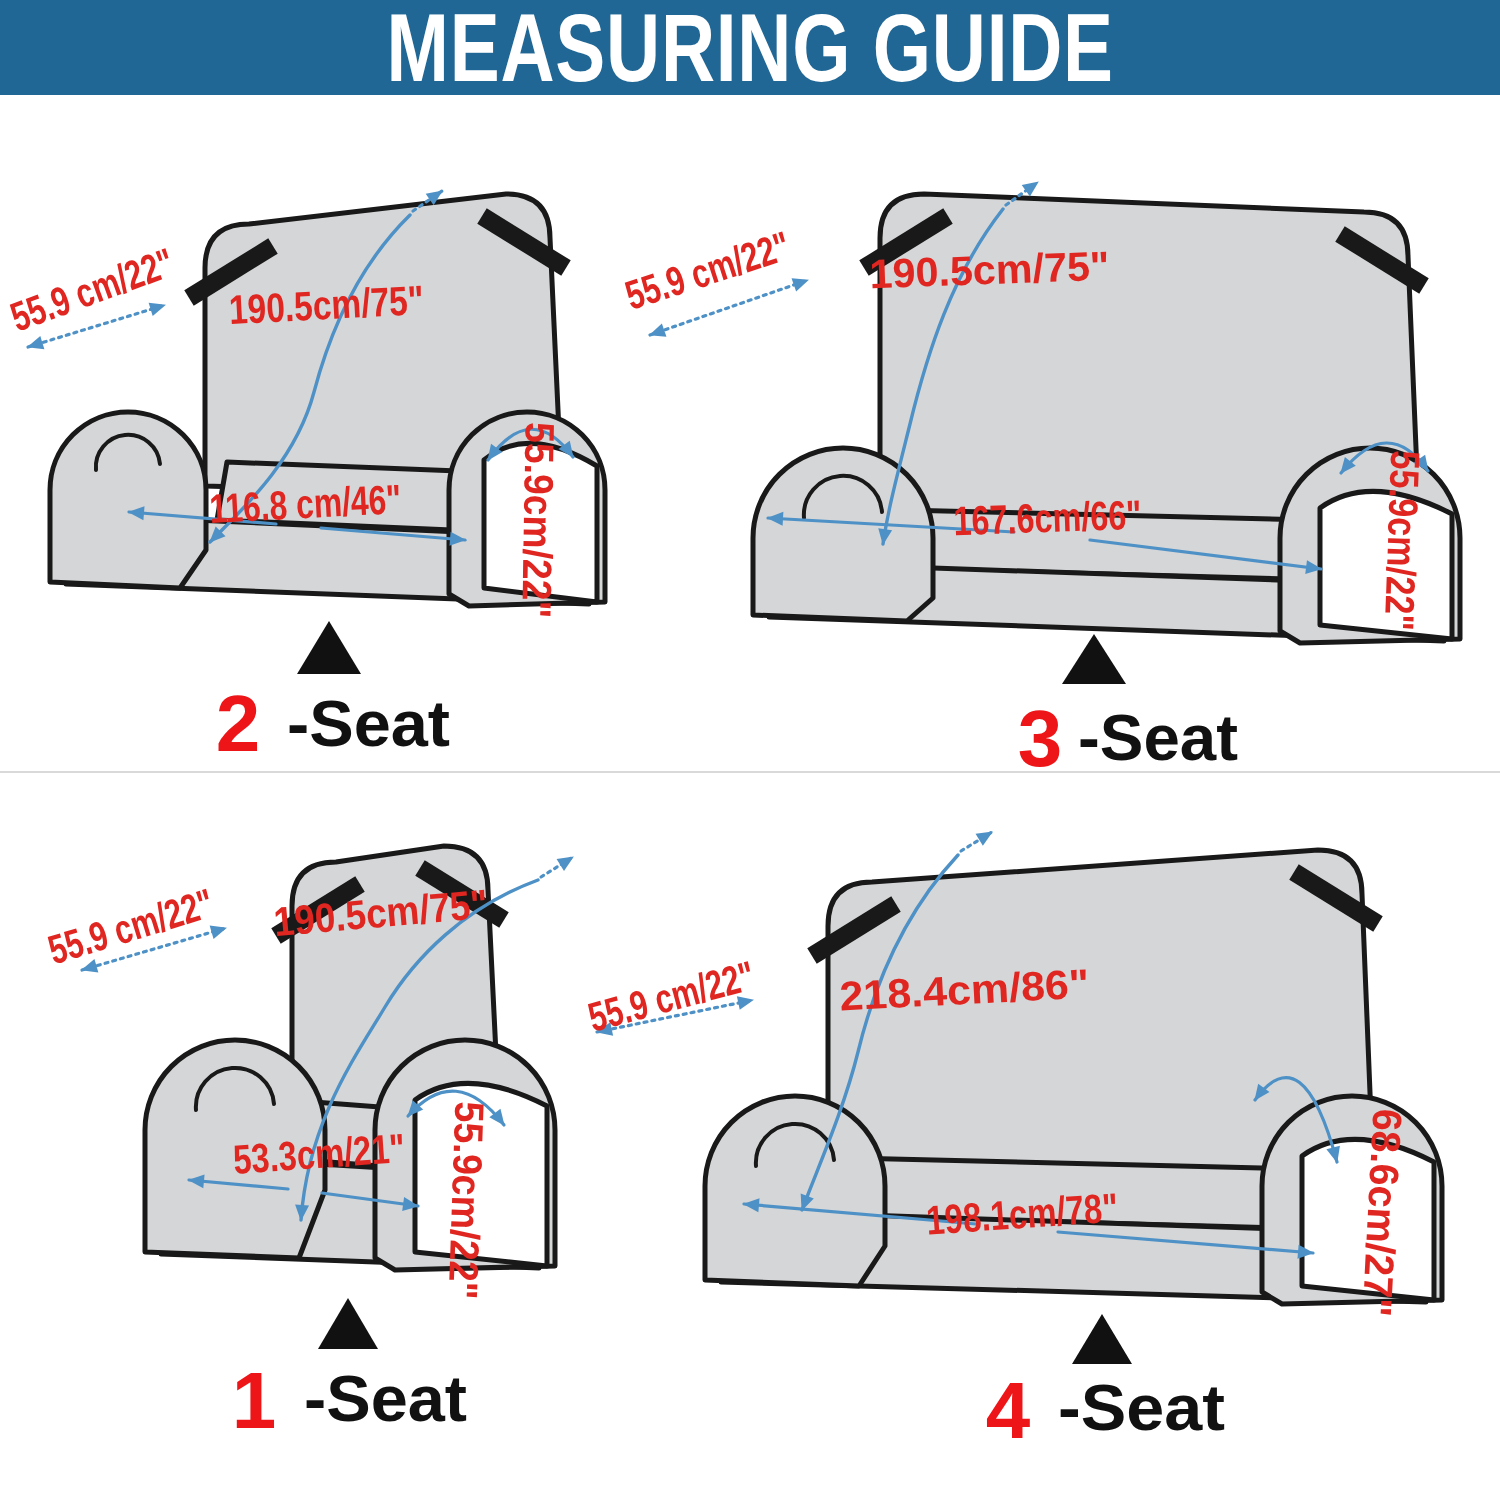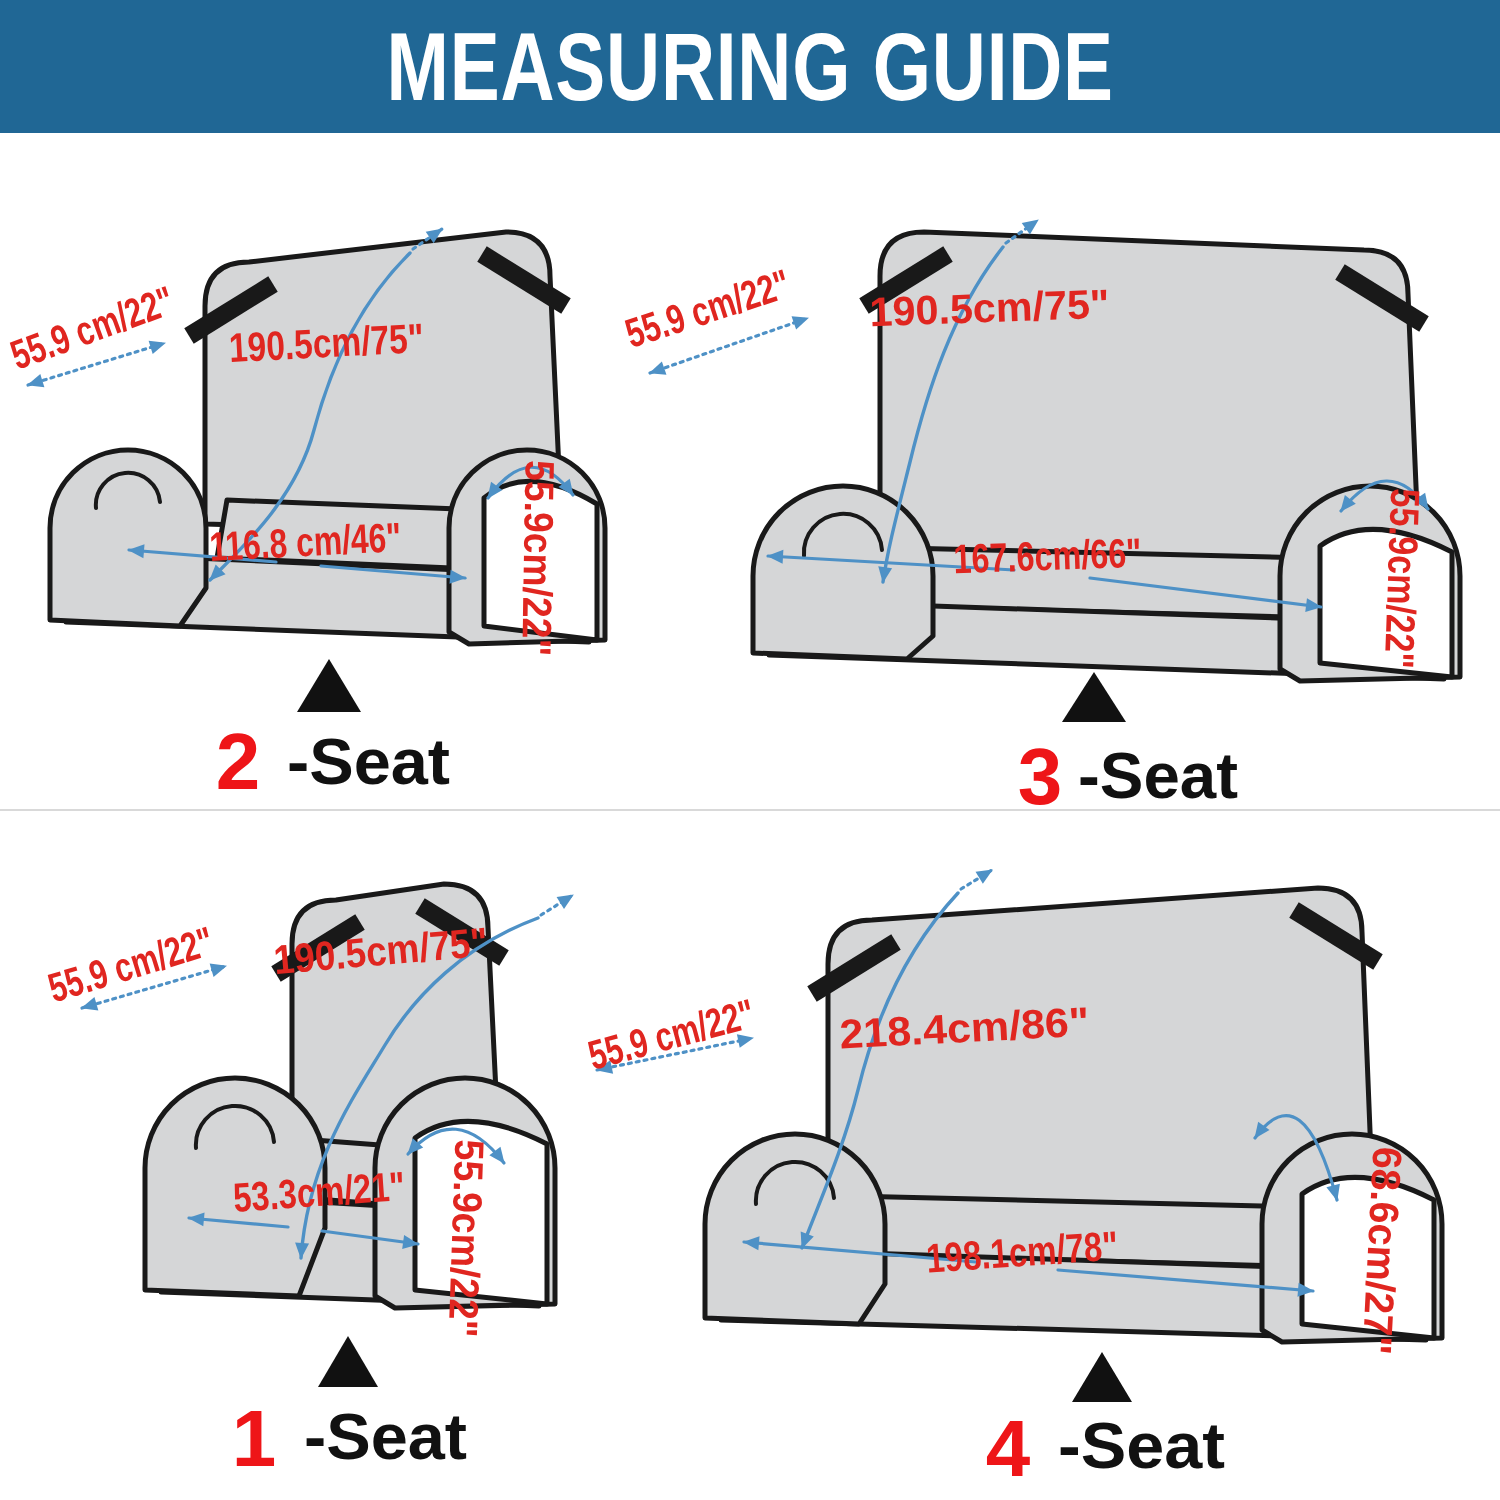--- a/index.html
+++ b/index.html
@@ -1,17 +1,17 @@
 <!DOCTYPE html>
 <html><head>
 <meta charset="utf-8">
 <style>
   html,body{margin:0;padding:0;background:#ffffff;}
   body{width:1500px;height:1500px;position:relative;font-family:"Liberation Sans",sans-serif;overflow:hidden;}
-  .banner{width:1500px;height:133px;background:#206795;display:flex;align-items:center;justify-content:center;}
+  .banner{width:1500px;height:95px;background:#206795;display:flex;align-items:center;justify-content:center;}
   .banner-title{color:#ffffff;font-weight:700;font-size:96px;letter-spacing:1px;display:inline-block;transform:scaleX(.78);transform-origin:center;white-space:nowrap;}
   svg{display:block;}
   .meas{fill:#e02620;font-family:"Liberation Sans",sans-serif;font-weight:700;font-size:41px;text-anchor:middle;}
   .capnum{fill:#ee1518;font-family:"Liberation Sans",sans-serif;font-weight:700;font-size:80px;text-anchor:middle;}
   .capsuf{fill:#111111;font-family:"Liberation Sans",sans-serif;font-weight:700;font-size:64px;}
   .arr{stroke:#4e91c6;stroke-width:3.2;fill:none;stroke-linecap:round;}
   .dash{stroke-dasharray:3 5;}
   .curve{stroke:#4e91c6;stroke-width:3.4;fill:none;stroke-linecap:round;}
   .tri{fill:#111111;stroke:none;}
   .divider{stroke:#d9d9d9;stroke-width:2;}

